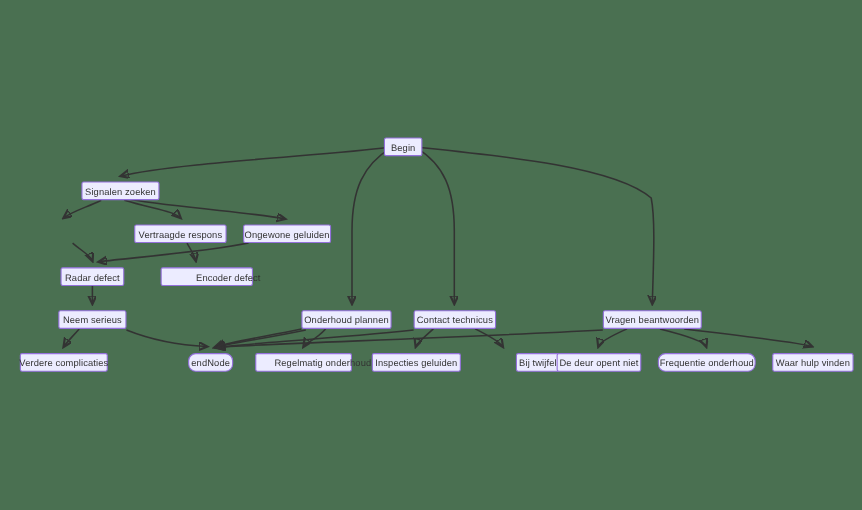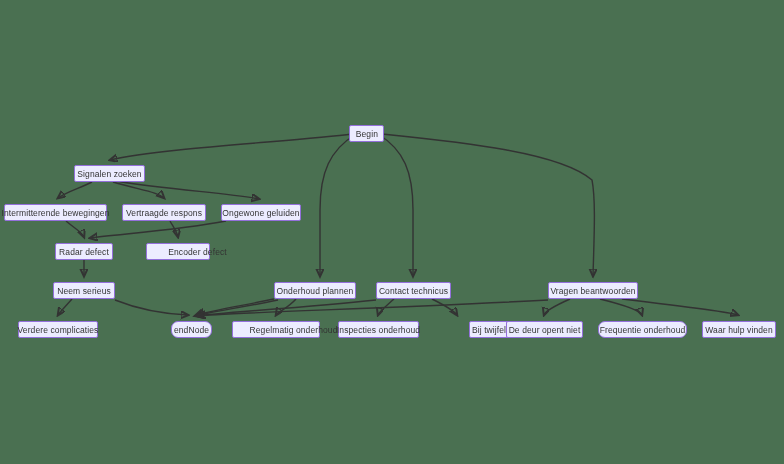--- a/index.html
+++ b/index.html
@@ -87,39 +87,36 @@
         <path d="M 394,299 C 384,308 379,312 378,315" marker-end="url(#arrowhead)" stroke="#333333"></path>
         <path d="M 432,299 C 448,307 455,312 457,315" marker-end="url(#arrowhead)" stroke="#333333"></path>
         <path d="M 548,300 C 400,308 220,313 198,316" marker-end="url(#arrowhead)" stroke="#333333"></path>
         <path d="M 570,299 C 552,307 545,312 544,315" marker-end="url(#arrowhead)" stroke="#333333"></path>
         <path d="M 600,299 C 632,307 641,312 642,315" marker-end="url(#arrowhead)" stroke="#333333"></path>
         <path d="M 622,299 C 690,307 730,312 738,315" marker-end="url(#arrowhead)" stroke="#333333"></path>
       </g>
   </svg>
 
   <div id="node-layer">
-      <div class="node" style="left: 349px; top: 125px; width: 35px; background: rgb(236, 236, 255); border-color: rgb(147, 112, 219); color: rgb(51, 51, 51); justify-content: flex-end;">
+      <div class="node" style="left: 349px; top: 125px; width: 35px; background: rgb(236, 236, 255); border-color: rgb(147, 112, 219); color: rgb(51, 51, 51);">
         <span class="node-label">Begin</span>
       </div>
       <div class="node" style="left: 74px; top: 165px; width: 71px; background: rgb(236, 236, 255); border-color: rgb(147, 112, 219); color: rgb(51, 51, 51);">
         <span class="node-label">Signalen zoeken</span>
-      </div>
-      <div class="node" style="left: 4px; top: 204px; width: 103px; background: rgb(236, 236, 255); border-color: rgb(147, 112, 219); color: rgb(51, 51, 51);">
-        <span class="node-label">Intermitterende bewegingen</span>
       </div>
       <div class="node" style="left: 122px; top: 204px; width: 84px; background: rgb(236, 236, 255); border-color: rgb(147, 112, 219); color: rgb(51, 51, 51);">
         <span class="node-label">Vertraagde respons</span>
       </div>
       <div class="node" style="left: 221px; top: 204px; width: 80px; background: rgb(236, 236, 255); border-color: rgb(147, 112, 219); color: rgb(51, 51, 51); align-items: center;">
         <span class="node-label">Ongewone geluiden</span>
       </div>
       <div class="node" style="left: 55px; top: 243px; width: 58px; background: rgb(236, 236, 255); border-color: rgb(147, 112, 219); color: rgb(51, 51, 51);">
         <span class="node-label">Radar defect</span>
       </div>
-      <div class="node" style="left: 146px; top: 243px; width: 64px; background: rgb(236, 236, 255); border-color: rgb(147, 112, 219); color: rgb(51, 51, 51); padding-left: 44px;">
+      <div class="node" style="left: 146px; top: 243px; width: 84px; background: rgb(236, 236, 255); border-color: rgb(147, 112, 219); color: rgb(51, 51, 51); padding-left: 44px;">
         <span class="node-label">Encoder defect</span>
       </div>
       <div class="node" style="left: 53px; top: 282px; width: 62px; background: rgb(236, 236, 255); border-color: rgb(147, 112, 219); color: rgb(51, 51, 51);">
         <span class="node-label">Neem serieus</span>
       </div>
       <div class="node" style="left: 274px; top: 282px; width: 82px; background: rgb(236, 236, 255); border-color: rgb(147, 112, 219); color: rgb(51, 51, 51);">
         <span class="node-label">Onderhoud plannen</span>
       </div>
       <div class="node" style="left: 376px; top: 282px; width: 75px; background: rgb(236, 236, 255); border-color: rgb(147, 112, 219); color: rgb(51, 51, 51);">
         <span class="node-label">Contact technicus</span>
@@ -130,21 +127,21 @@
       <div class="node" style="left: 18px; top: 321px; width: 80px; background: rgb(236, 236, 255); border-color: rgb(147, 112, 219); color: rgb(51, 51, 51);">
         <span class="node-label">Verdere complicaties</span>
       </div>
       <div class="node" style="left: 171px; top: 321px; width: 41px; background: rgb(236, 236, 255); border-color: rgb(147, 112, 219); color: rgb(51, 51, 51); border-radius: 7px;">
         <span class="node-label">endNode</span>
       </div>
       <div class="node" style="left: 232px; top: 321px; width: 88px; background: rgb(236, 236, 255); border-color: rgb(147, 112, 219); color: rgb(51, 51, 51); padding-left: 40px;">
         <span class="node-label">Regelmatig onderhoud</span>
       </div>
       <div class="node" style="left: 338px; top: 321px; width: 81px; background: rgb(236, 236, 255); border-color: rgb(147, 112, 219); color: rgb(51, 51, 51);">
-        <span class="node-label">Inspecties onderhoud</span>
+        <span class="node-label">Inspecties geluiden</span>
       </div>
       <div class="node" style="left: 437px; top: 321px; width: 40px; background: rgb(236, 236, 255); border-color: rgb(147, 112, 219); color: rgb(51, 51, 51); margin-left: 32px;">
         <span class="node-label">Bij twijfel</span>
       </div>
       <div class="node" style="left: 506px; top: 321px; width: 77px; background: rgb(236, 236, 255); border-color: rgb(147, 112, 219); color: rgb(51, 51, 51);">
         <span class="node-label">De deur opent niet</span>
       </div>
       <div class="node" style="left: 598px; top: 321px; width: 89px; background: rgb(236, 236, 255); border-color: rgb(147, 112, 219); color: rgb(51, 51, 51); border-radius: 7px;">
         <span class="node-label">Frequentie onderhoud</span>
       </div>

